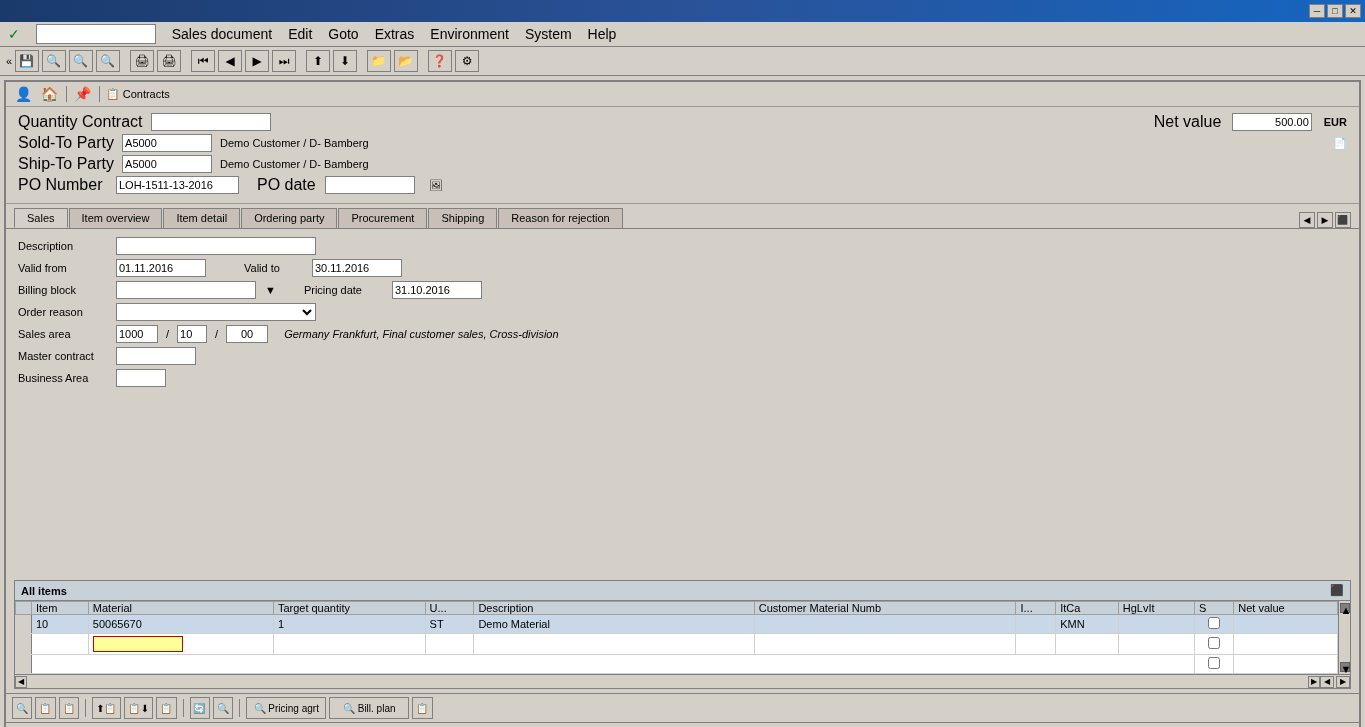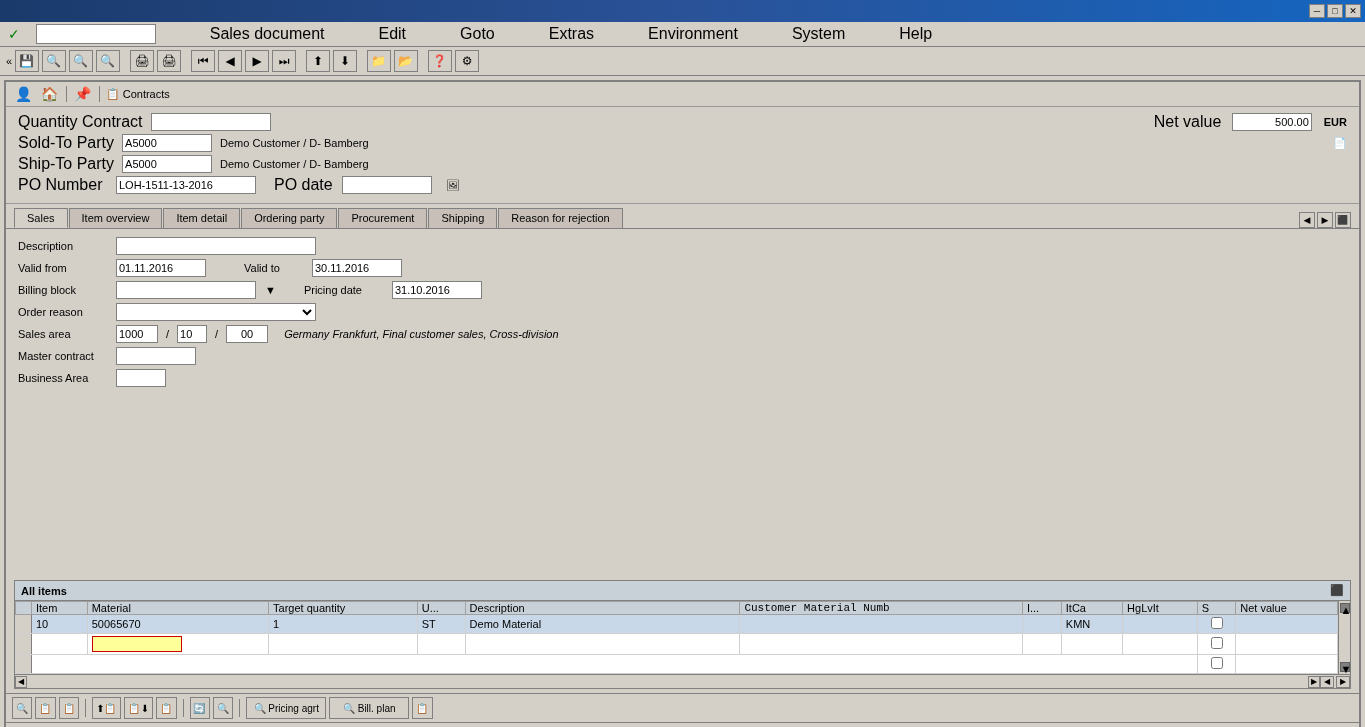--- a/index.html
+++ b/index.html
@@ -26,21 +26,21 @@
 
     
     .menu-bar {
       background: #d4d0c8;
       border-bottom: 1px solid #808080;
       padding: 2px 8px;
       display: flex;
       align-items: center;
       gap: 16px;
     }
-    .menu-item { font-size: 16px; cursor: pointer; color: #000; text-decoration: none; margin-left: 38px; }
+    .menu-item { font-size: 14px; cursor: pointer; color: #000; text-decoration: none; }
 
     
     .toolbar {
       background: #d4d0c8;
       border-bottom: 1px solid #808080;
       padding: 3px 6px;
       display: flex;
       align-items: center;
       gap: 3px;
     }
@@ -380,21 +380,21 @@
       <span class="form-value">Demo Customer / D- Bamberg</span>
       <span style="margin-left:auto;">📄</span>
     </div>
     <div class="form-row">
       <span class="form-label">Ship-To Party</span>
       <input class="form-input" style="width: 90px;" type="text" value="A5000">
       <span class="form-value">Demo Customer / D- Bamberg</span>
     </div>
     <div class="form-row">
       <span class="form-label">PO Number</span>
-      <input class="form-input" style="width: 140px;" type="text" value="LOH-1511-13-2016">
+      <input class="form-input" style="width: 123px;" type="text" value="LOH-1511-13-2016">
       <span class="form-label" style="margin-left:10px;min-width:60px;">PO date</span>
       <input class="form-input" style="width: 90px;" type="text" value="">
       <span style="margin-left:6px;">🖼</span>
     </div>
   </div>
 
   <div class="tabs-bar">
     <div class="tabs-left">
       <div class="tab active">Sales</div>
       <div class="tab">Item overview</div>
@@ -463,21 +463,21 @@
       <div class="table-scroll-area">
         <table class="data-table">
           <thead>
             <tr>
               <th style="width:16px;"></th>
               <th>Item</th>
               <th>Material</th>
               <th>Target quantity</th>
               <th>U...</th>
               <th style="min-width:150px;">Description</th>
-              <th style="min-width:140px;font-family:Liberation Mono, monospace;">Customer Material Numb</th>
+              <th style="min-width:140px;">Customer Material Numb</th>
               <th>I...</th>
               <th>ItCa</th>
               <th>HgLvIt</th>
               <th class="checkbox-cell">S</th>
               <th>Net value</th>
             </tr>
           </thead>
           <tbody>
             <tr class="selected">
               <td class="row-selector"></td>

